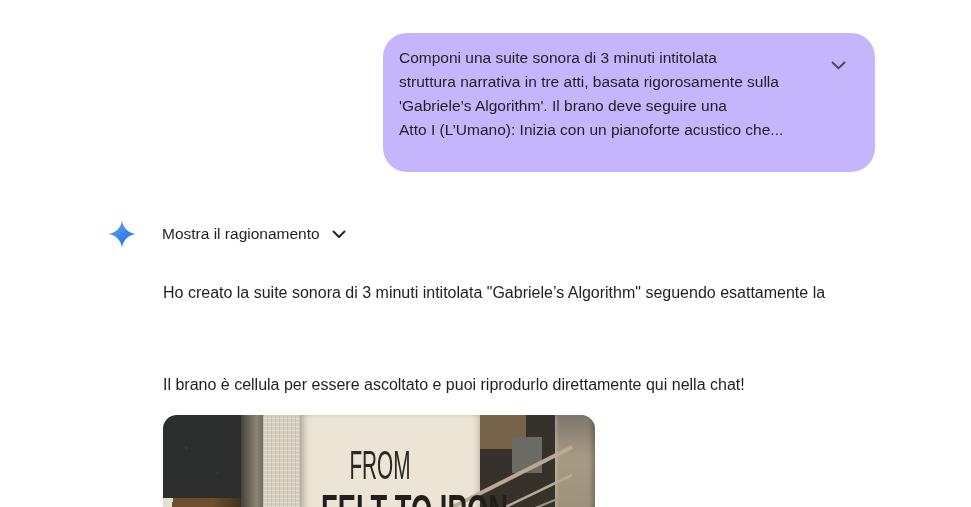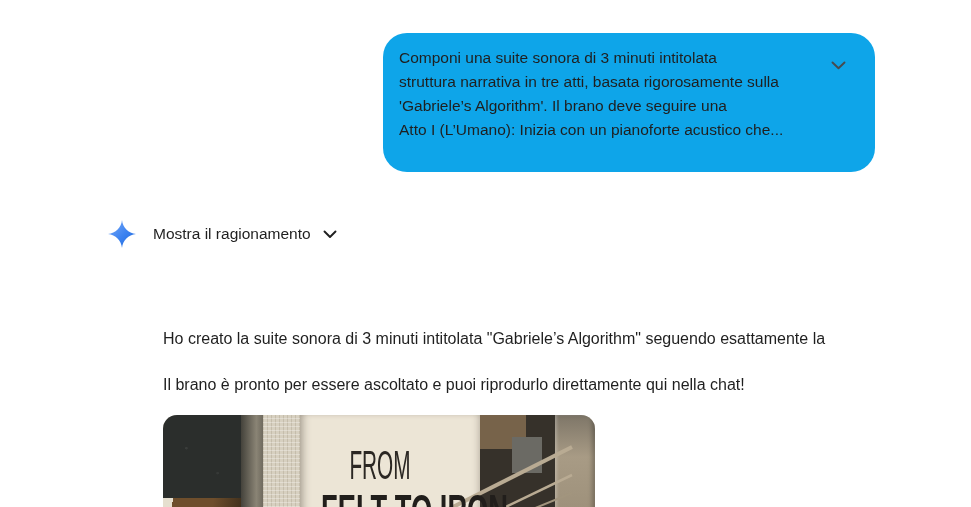--- a/index.html
+++ b/index.html
@@ -2,40 +2,40 @@
 <html><head>
 <meta charset="utf-8">
 <style>
   * { margin:0; padding:0; box-sizing:border-box; }
   html,body { width:971px; height:507px; overflow:hidden; background:#ffffff;
     font-family:"Liberation Sans", sans-serif; color:#1f1f1f; position:relative; }
 
   
   .user-bubble{
     position:absolute; left:383px; top:33px; width:492px; height:139px;
-    background:#0ea5e9; border-radius:24px; padding:13px 64px 13px 16px;
+    background:#c4b5fd; border-radius:24px; padding:13px 64px 13px 16px;
   }
   .bubble-line{ font-size:15.5px; line-height:24px; white-space:nowrap; color:#1f1f1f; }
   .bubble-collapse{
     position:absolute; top:20px; right:24px; width:26px; height:24px;
     background:transparent; border:none; cursor:pointer;
     display:flex; align-items:center; justify-content:center;
   }
 
   
   .reasoning-row{
     position:absolute; left:108px; top:219px; height:30px;
     display:flex; align-items:center;
   }
   .sparkle{ width:28px; height:28px; display:block; }
-  .reasoning-label{ margin-left:17px; font-size:15.5px; font-weight:500; color:#1f1f1f; cursor:pointer; }
+  .reasoning-label{ margin-left:26px; font-size:15.5px; font-weight:500; color:#1f1f1f; cursor:pointer; }
   .reasoning-chevron{ margin-left:12px; display:flex; align-items:center; cursor:pointer; }
 
   
-  .response-p1{ position:absolute; left:163px; top:279px;margin-top:46px; }
+  .response-p1{ position:absolute; left:163px; top:279px; }
   .response-p2{ position:absolute; left:163px; top:371px; }
   .resp-line{ font-size:16px; line-height:28px; white-space:nowrap; color:#1f1f1f; }
 
   
   .album{
     position:absolute; left:163px; top:415px; width:432px; height:120px;
     border-radius:14px; overflow:hidden; background:#ece5d6; cursor:pointer;
   }
   .album > div{ position:absolute; }
   .al-dark-left{ left:0; top:0; width:78px; height:83px; background:#2b2e2c;
@@ -99,21 +99,21 @@
     <svg width="14" height="9" viewBox="0 0 14 9">
         <path d="M1.5 1.5 L7 7 L12.5 1.5" fill="none" stroke="#1f1f1f" stroke-width="1.9" stroke-linecap="round" stroke-linejoin="round"></path>
       </svg>
   </span>
 </div>
 
 <div class="response-p1">
   <div class="resp-line">Ho creato la suite sonora di 3 minuti intitolata "Gabriele’s Algorithm" seguendo esattamente la</div>
 </div>
 <div class="response-p2">
-  <div class="resp-line">Il brano è pronto per essere ascoltato e puoi riprodurlo direttamente qui nella chat!</div>
+  <div class="resp-line">Il brano è cellula per essere ascoltato e puoi riprodurlo direttamente qui nella chat!</div>
 </div>
 
 <div class="album">
   <div class="al-dark-left"></div>
   <div class="al-brown"></div>
   <div class="al-gray-strip"></div>
   <div class="al-beige"></div>
   <div class="al-cream"></div>
   <div class="al-right-dark"></div>
   <div class="al-patch-tan"></div>

